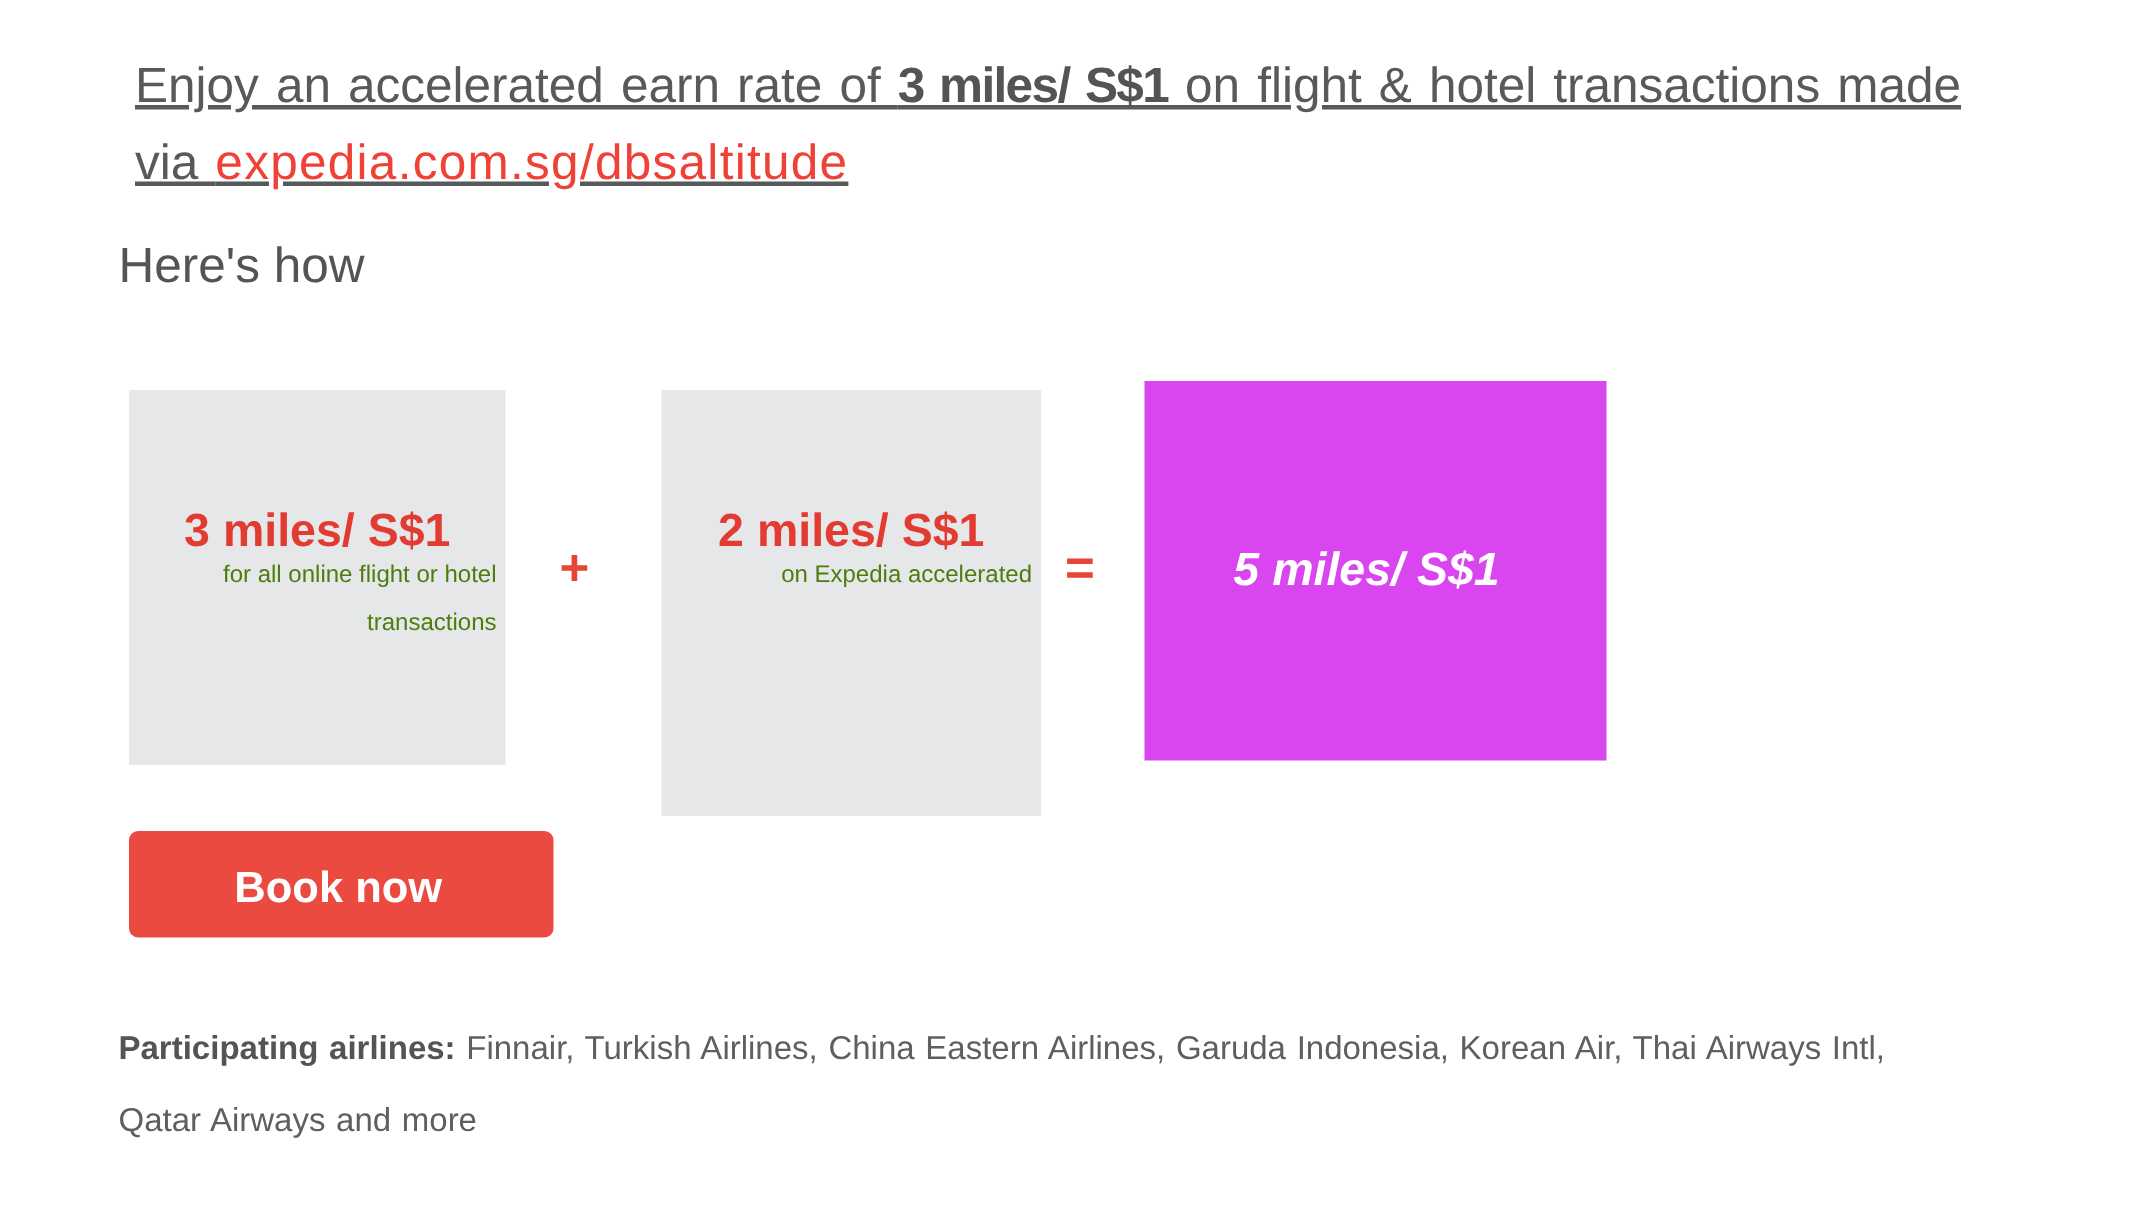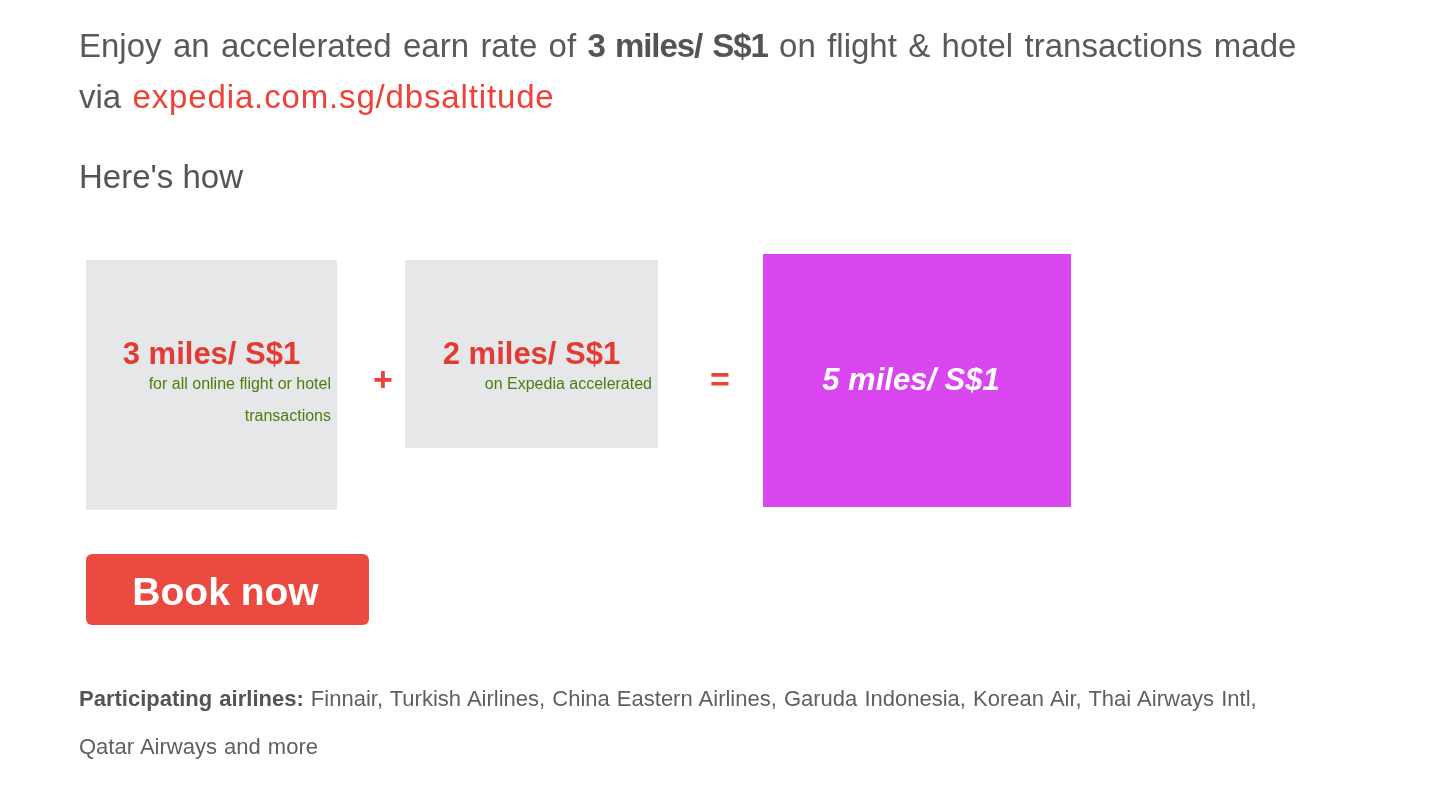--- a/index.html
+++ b/index.html
@@ -10,37 +10,37 @@
     background:#ffffff;
     font-family:"Liberation Sans", sans-serif;
     color:#58595b;
     overflow:hidden;
   }
   .page { position:relative; width:1435px; height:804px; background:#ffffff; }
 
   
   .intro {
     position:absolute; left:79px; top:20px; width:1240px;
-    margin:0; font-size:33px; line-height:51px;
-    color:#58595b; word-spacing:2.2px;
+    margin:11px; font-size:33px; line-height:51px;
+    color:#58595b; word-spacing:2.2px;text-decoration:underline;
   }
   .intro .rate { font-weight:700; color:#545456; letter-spacing:-1.1px; }
   .link { color:#ef4136; text-decoration:none; letter-spacing:0.85px; cursor:pointer; }
 
   
   .howto {
     position:absolute; left:79px; top:158px;
     font-size:33px; font-weight:400; color:#545456;
   }
 
   
   .tiles { position:absolute; left:0; top:0; width:1435px; height:540px; }
   .tile { position:absolute; background:#e6e7e8; }
   #tile-1 { left:86px;  top:260px; width:251px; height:250px; }
-  #tile-2 { left:405px; top:260px; width:253px; height:188px; }
+  #tile-2 { left:441px; top:260px; width:253px; height:284px; }
   #tile-3 { left:763px; top:254px; width:308px; height:253px; background:#d946ef;font-style:italic; }
 
   .tile-rate {
     position:absolute; left:0; right:0;
     color:#e23b31; font-size:31px; font-weight:700;
     text-align:center; line-height:34px;
   }
   #tile-1 .tile-rate, #tile-2 .tile-rate { top:77px; }
   #tile-3 .tile-rate { top:109px; left:-12px; color:#ffffff; }
 
@@ -53,21 +53,21 @@
     position:absolute; width:40px; text-align:center;
     color:#e8453a; font-size:34px; font-weight:700; line-height:34px;
   }
   #sep-1 { left:363px; top:362px; }
   #sep-2 { left:700px; top:362px; }
 
   
   .btn {
     position:absolute; left:86px; top:554px; width:283px; height:71px;
     background:#eb4a41; color:#ffffff;
-    font-size:39px; font-weight:700; text-decoration:none; padding-right:4px;
+    font-size:29px; font-weight:700; text-decoration:none; padding-right:4px;
     border-radius:6px; padding-top:5px; cursor:pointer;
     display:flex; align-items:center; justify-content:center;
   }
 
   
   .airlines {
     position:absolute; left:79px; top:675px; width:1225px;
     margin:0; font-size:22px; line-height:48px;
     color:#5e5f61; word-spacing:1px;
   }

